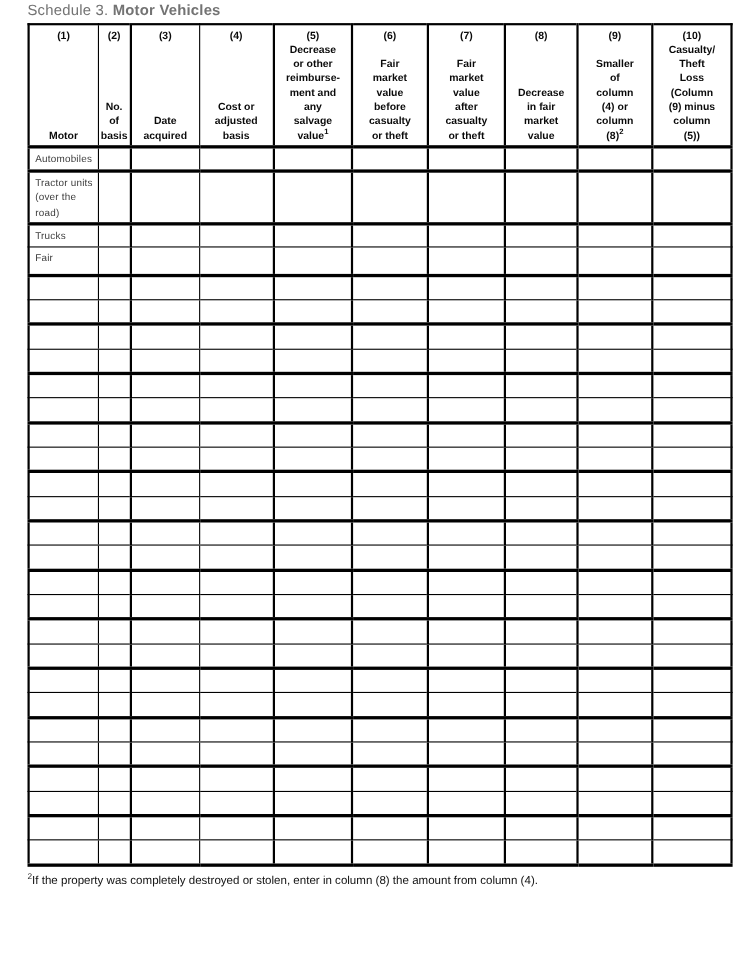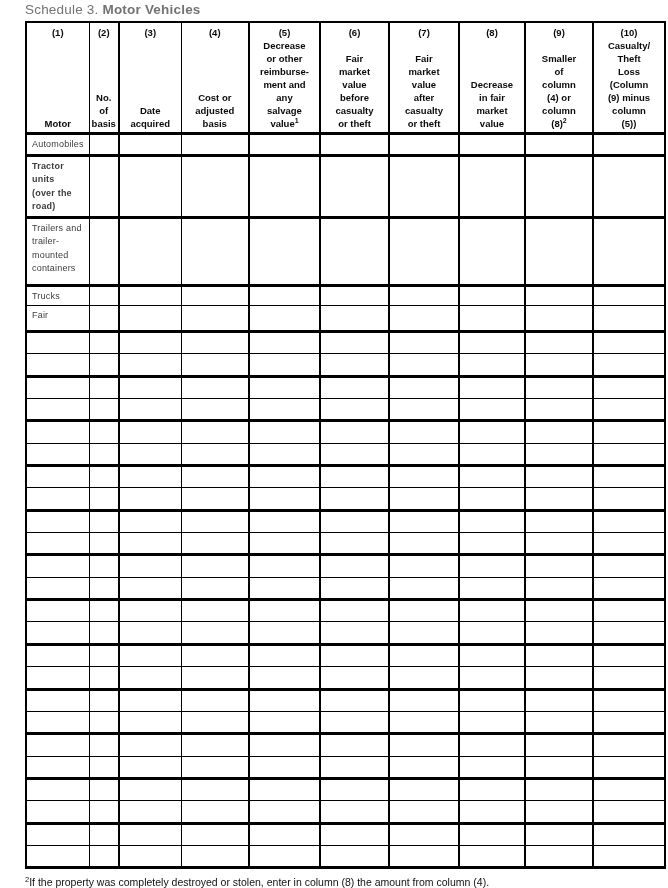--- a/index.html
+++ b/index.html
@@ -163,39 +163,24 @@
           <td class="vthin"></td>
           <td class="vthick"></td>
           <td class="vthin"></td>
           <td class="vthick"></td>
           <td class="vthick"></td>
           <td class="vthick"></td>
           <td class="vthick"></td>
           <td class="vthick"></td>
           <td class="vthick"></td>
         </tr>
-        <tr class="hb" style="height: 44px; font-weight: bold;">
+        <tr class="hb" style="height: 44px;">
           <td class="ilabel">Tractor units
 (over the
 road)</td>
-          <td class="vthin"></td>
-          <td class="vthick"></td>
-          <td class="vthin"></td>
-          <td class="vthick"></td>
-          <td class="vthick"></td>
-          <td class="vthick"></td>
-          <td class="vthick"></td>
-          <td class="vthick"></td>
-          <td class="vthick"></td>
-        </tr>
-        <tr class="hb" style="height: 68px;">
-          <td class="ilabel">Trailers and
-trailer-
-mounted
-containers</td>
           <td class="vthin"></td>
           <td class="vthick"></td>
           <td class="vthin"></td>
           <td class="vthick"></td>
           <td class="vthick"></td>
           <td class="vthick"></td>
           <td class="vthick"></td>
           <td class="vthick"></td>
           <td class="vthick"></td>
         </tr>

